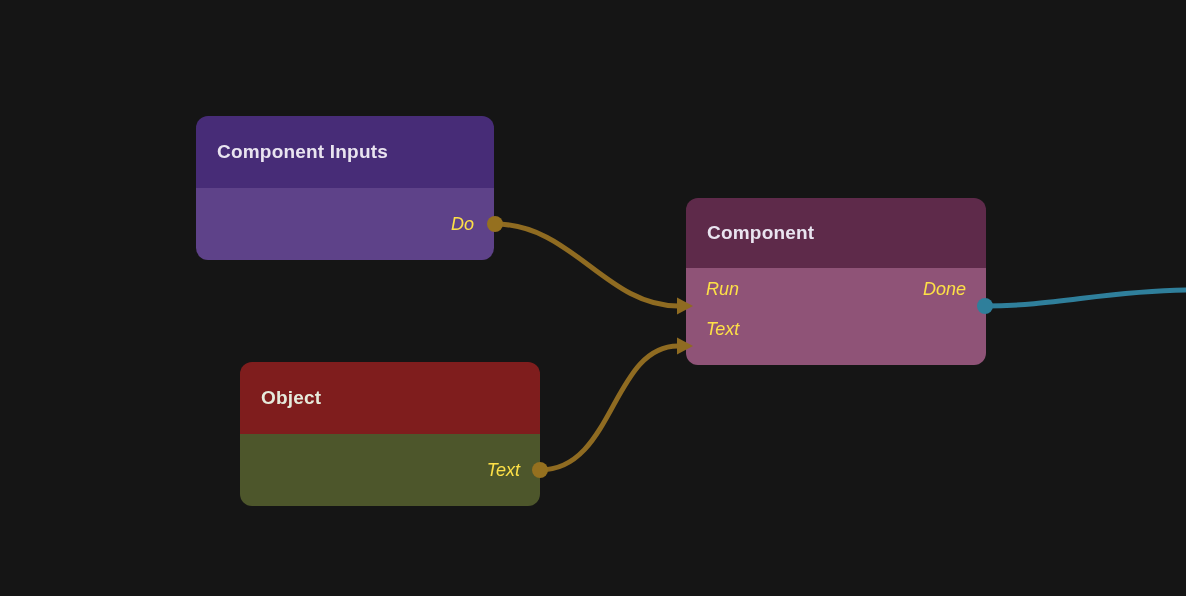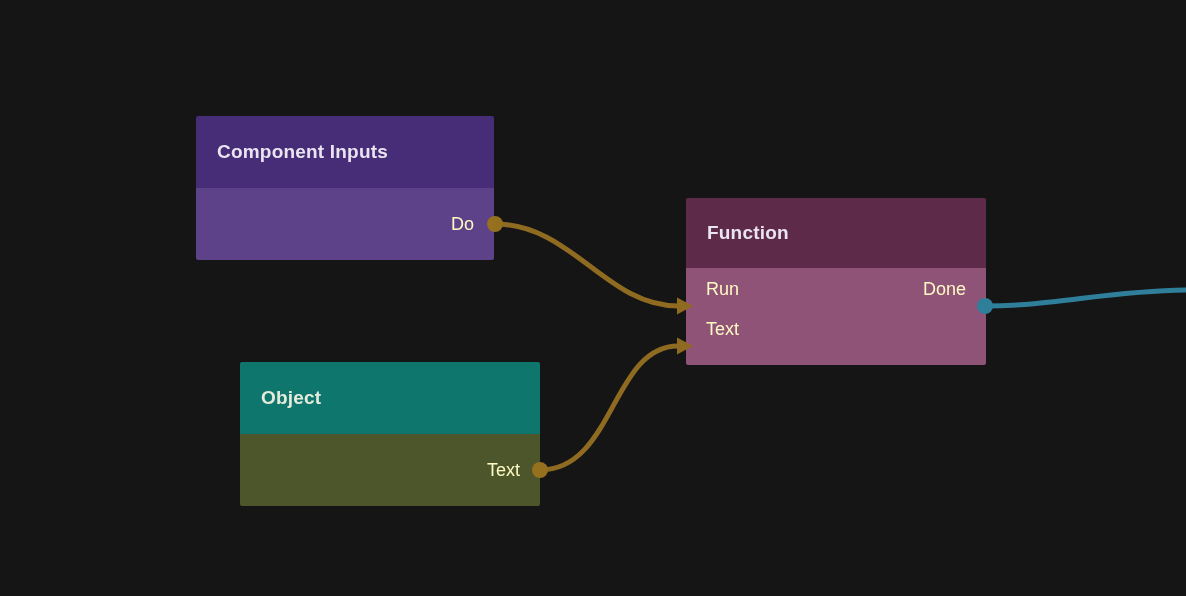--- a/index.html
+++ b/index.html
@@ -6,59 +6,60 @@
   #canvas {
     position: relative;
     width: 1186px;
     height: 596px;
     background: #151515;
     overflow: hidden;
     font-family: "Liberation Sans", "DejaVu Sans", sans-serif;
   }
   .node {
     position: absolute;
-    border-radius: 2px;
+    border-radius: 12px;
     overflow: hidden;
   }
   .node-header {
     display: flex;
     align-items: center;
     padding: 0 21px;
     font-size: 19px;
     font-weight: 700;
     letter-spacing: 0.2px;
     color: #e9e4f0;
   }
   .node-body { padding: 16px 0; }
   .port-row {
     height: 40px;
     display: flex;
     align-items: center;
     justify-content: space-between;
     padding: 0 20px;
     font-size: 18px;
     font-weight: 400;
-    color: #fef9c3;
+    color: #fde047;
+    font-style: italic;
   }
   .port-row.out-only { justify-content: flex-end; }
   .port-label { line-height: 1; }
 
   
   #node-component-inputs { left: 196px; top: 116px; width: 298px; }
   #node-component-inputs .node-header { height: 72px; background: #472c77; }
   #node-component-inputs .node-body  { background: #5e4289; }
 
   
   #node-function { left: 686px; top: 198px; width: 300px; }
   #node-function .node-header { height: 70px; background: #5e2a4a; }
   #node-function .node-body  { background: #8f5377; padding: 1px 0 16px 0; }
 
   
   #node-object { left: 240px; top: 362px; width: 300px; }
-  #node-object .node-header { height: 72px; background: #0f766e; color: #e6ebdc; }
+  #node-object .node-header { height: 72px; background: #7f1d1d; color: #e6ebdc; }
   #node-object .node-body  { background: #4d562b; }
 
   #wire-layer {
     position: absolute;
     left: 0; top: 0;
     width: 1186px; height: 596px;
     pointer-events: none;
     z-index: 5;
   }
   .wire { fill: none; stroke-width: 5; stroke-linecap: round; pointer-events: stroke; }
@@ -79,21 +80,21 @@
     </div>
     <div class="node-body">
       <div class="port-row out-only">
         <span class="port-label">Do</span>
       </div>
     </div>
   </div>
 
   <div class="node" id="node-function">
     <div class="node-header">
-      <span>Function</span>
+      <span>Component</span>
     </div>
     <div class="node-body">
       <div class="port-row">
         <span class="port-label">Run</span>
         <span class="port-label">Done</span>
       </div>
       <div class="port-row">
         <span class="port-label">Text</span>
       </div>
     </div>

